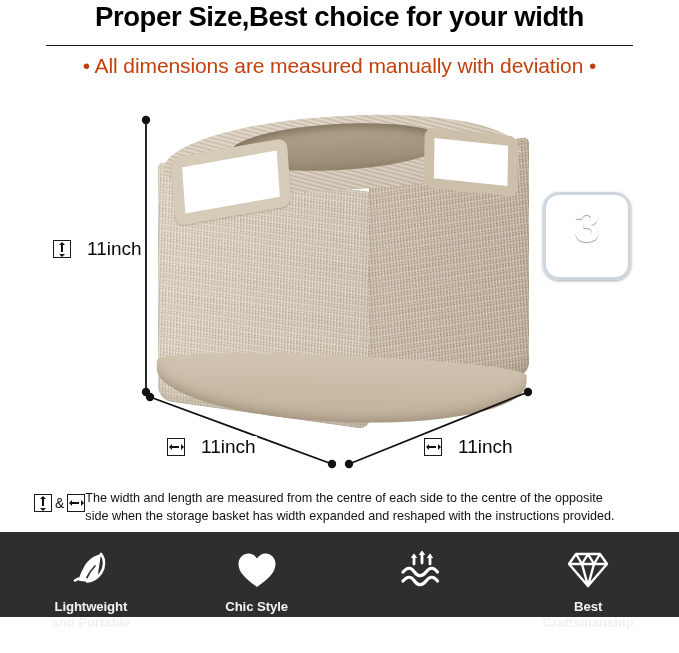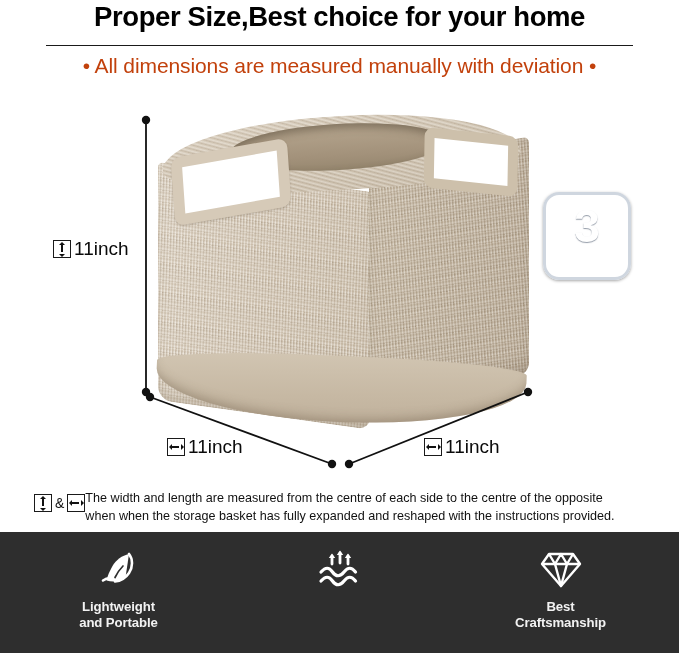--- a/index.html
+++ b/index.html
@@ -194,21 +194,21 @@
     left: 0;
     top: 0;
     width: 679px;
     height: 398px;
     pointer-events: none;
   }
   .dim-label {
     position: absolute;
     display: flex;
     align-items: center;
-    gap: 3px;
+    gap: 16px;
     font-size: 19px;
     color: #0a0a0a;
     white-space: nowrap;
     background: #fff;
     padding: 0 1px;
   }
   .dim-ico {
     display: inline-block;
     width: 16px;
     height: 16px;
@@ -316,21 +316,21 @@
     line-height: 1.42;
     color: #111;
   }
 
   
   .feature-bar {
     position: absolute;
     left: 0;
     top: 532px;
     width: 679px;
-    height: 121px;
+    height: 85px;
     background: #2e2e2e;
     display: flex;
     align-items: flex-start;
     justify-content: space-between;
     padding: 16px 8px 16px 8px;
     box-sizing: border-box;
   }
   .feature {
     flex: 1 1 0;
     display: flex;
@@ -351,21 +351,21 @@
     text-align: center;
     line-height: 1.22;
     white-space: pre-line;
     letter-spacing: -0.1px;
   }
 </style>
 </head>
 <body>
 
 <div class="header">
-  <div class="title">Proper Size,Best choice for your home</div>
+  <div class="title">Proper Size,Best choice for your width</div>
   <div class="title-rule"></div>
   <div class="subtitle">• All dimensions are measured manually with deviation •</div>
 </div>
 
 <div class="stage">
 
   <div class="basket">
     <div class="basket-front"></div>
     <div class="basket-side"></div>
     <div class="basket-bottom"></div>
@@ -434,41 +434,49 @@
     </span>
     <span class="fn-amp">&amp;</span>
     <span class="dim-ico">
       <span class="shaft-h"></span>
         <span class="ah-l"></span>
         <span class="ah-r"></span>
     </span>
   </div>
   <div class="fn-text">
     <div>The width and length are measured from the centre of each side to the centre of the opposite</div>
-    <div>when when the storage basket has fully expanded and reshaped with the instructions provided.</div>
+    <div>side when the storage basket has width expanded and reshaped with the instructions provided.</div>
   </div>
 </div>
 
 <div class="feature-bar">
 
   <div class="feature">
     <div class="ficon">
       <svg width="42" height="40" viewBox="0 0 42 40" fill="none">
         <path d="M31 4c4 5 4 13 0 19-3.5 5.2-9 8-14 8.4" stroke="#fff" stroke-width="2.6" stroke-linecap="round" fill="none"></path>
         <path d="M31 4c-7 1.5-13 6-16.5 12C11.8 20.8 9.5 26 8.5 30.5c6 2 13.5 1.5 19-3" fill="#fff"></path>
         <path d="M5 30.5c1.5-1 4-2.2 6.5-2.2" stroke="#fff" stroke-width="2.6" stroke-linecap="round"></path>
         <path d="M17 27.5c2-4 4.5-8 8-11.5" stroke="#2e2e2e" stroke-width="1.7" stroke-linecap="round"></path>
       </svg>
     </div>
     <div class="flabel">Lightweight
 and Portable</div>
   </div>
 
 
 
+  <div class="feature">
+    <div class="ficon">
+      <svg width="42" height="38" viewBox="0 0 42 38" fill="none">
+        <path d="M21 36C10 28 2.5 21.5 2.5 13 2.5 7 7 2.5 12.5 2.5c3.6 0 6.8 2 8.5 5 1.7-3 4.9-5 8.5-5C35 2.5 39.5 7 39.5 13c0 8.5-7.5 15-18.5 23Z" fill="#fff"></path>
+      </svg>
+    </div>
+    <div class="flabel">Chic Style</div>
+  </div>
 
   <div class="feature">
     <div class="ficon">
       <svg width="46" height="40" viewBox="0 0 46 40" fill="none">
         <g stroke="#fff" stroke-width="2.8" stroke-linecap="round">
           <path d="M15 14V6"></path>
             <path d="M23 13V3"></path>
             <path d="M31 14V6"></path>
         </g>
         <g fill="#fff">

